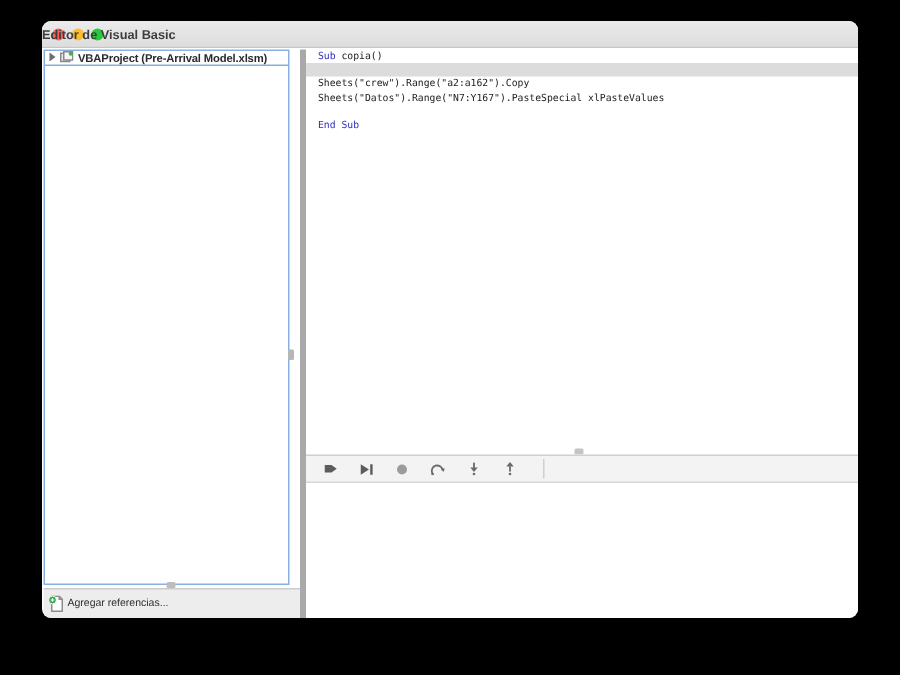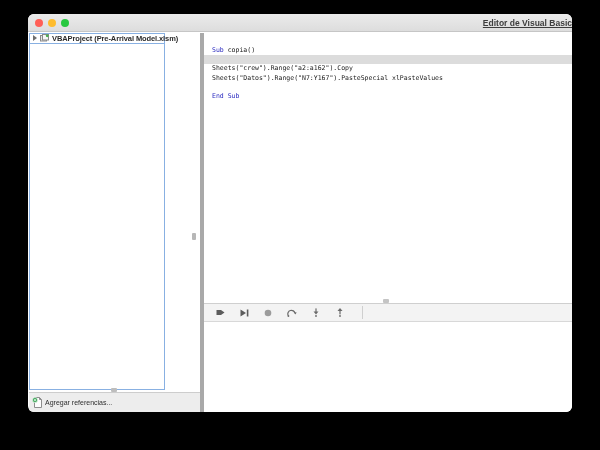--- a/index.html
+++ b/index.html
@@ -8,28 +8,28 @@
            font-family:"Liberation Sans", sans-serif; }
 
   .window { position:absolute; left:28px; top:14px; width:544px; height:398px;
             background:#fff; border-radius:6px; overflow:hidden;
             box-shadow:0 8px 24px rgba(0,0,0,0.55); }
 
   
   .titlebar { position:absolute; left:0; top:0; width:544px; height:18px;
               background:linear-gradient(#ebebeb,#dddddd); border-bottom:1px solid #c6c6c6; }
   .title { position:absolute; left:0; right:0; top:0; height:18px; line-height:18px;
-           text-align:right; font-size:8.5px; font-weight:600; color:#3d3d3d;text-decoration:underline; }
+           text-align:left; font-size:8.5px; font-weight:600; color:#3d3d3d; }
   .tl { position:absolute; top:5px; width:8px; height:8px; border-radius:50%; }
   .tl.close { left:7px;  background:#ff5f57; }
   .tl.min   { left:20px; background:#febc2e; }
   .tl.zoom  { left:33px; background:#28c840; }
 
   
-  .tree { position:absolute; left:1px; top:19px; width:136px; height:357px;
+  .tree { position:absolute; left:1px; top:19px; width:164px; height:357px;
           background:#fff; border:1px solid #88b0e2; }
   .tree-row { position:absolute; left:0; top:0; width:100%; height:10px;
               border-bottom:1px solid #88b0e2; display:flex; align-items:center;
               padding:0 0 1px 3px; }
   .disclosure { width:0; height:0; border-top:3px solid transparent;
                 border-bottom:3px solid transparent; border-left:4.5px solid #6e6e6e;
                 margin-right:3px; flex:none; }
   .proj-icon { width:9px; height:8px; margin-right:3px; flex:none; }
   .proj-label { font-size:7.5px; font-weight:bold; color:#2b2b2b; white-space:nowrap;
                 letter-spacing:-0.1px; }
@@ -47,21 +47,21 @@
             background:#ededed; border-top:1px solid #cdcdcd;
             display:flex; align-items:center; padding-left:3px; }
   .addref-icon { width:10px; height:11px; margin-right:3px; flex:none; }
   .footer-label { font-size:7px; color:#2e2e2e; white-space:nowrap; }
 
   
   .codepane { position:absolute; left:176px; top:18px; width:368px; height:271px;
               background:#fff; overflow:hidden; }
   .code-line { height:9.2px; line-height:9.2px; padding-left:8px; white-space:pre;
                font-family:"DejaVu Sans Mono", monospace; font-size:6.5px; color:#1a1a1a; }
-  .code-line:first-child { margin-top:14px; }
+  .code-line:first-child { margin-top:1px; }
   .code-line.hl { background:#dcdcdc; }
   .kw { color:#2b2bc0; }
 
   
   .toolbar-handle { position:absolute; left:355px; top:285px; width:6px; height:4px;
                     background:#c4c4c4; border-radius:1px; }
   .toolbar { position:absolute; left:176px; top:289px; width:368px; height:19px;
              background:#f3f3f3; border-top:1px solid #cfcfcf; border-bottom:1px solid #d8d8d8;
              display:flex; align-items:center; padding-left:6px; }
   .tb-btn { width:20px; height:15px; margin-right:4px; display:flex; align-items:center;

